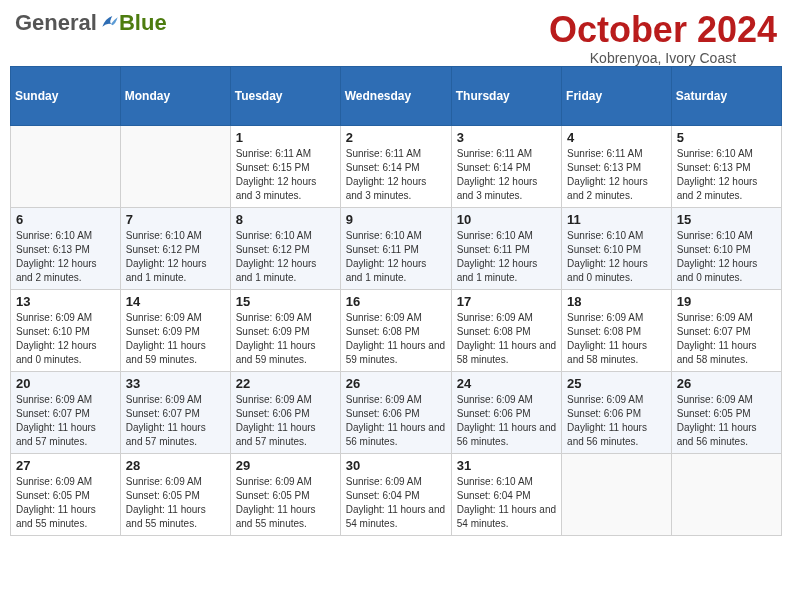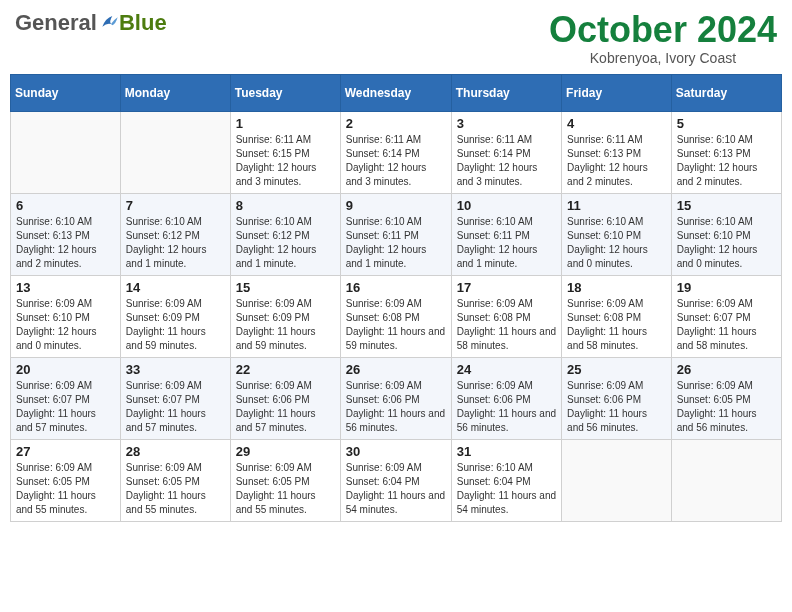--- a/index.html
+++ b/index.html
@@ -7,21 +7,20 @@
       font-family: Arial, sans-serif;
       background: #fff;
       width: 792px;
       min-height: 612px;
       padding: 10px;
     }
     .header {
       display: flex;
       justify-content: space-between;
       align-items: flex-start;
-      margin-bottom: 8px;
       padding: 0 5px;
     }
     .logo {
       display: flex;
       flex-direction: column;
       align-items: flex-start;
     }
     .logo-text {
       display: flex;
       align-items: center;
@@ -35,37 +34,37 @@
       width: 20px;
       height: 20px;
       margin-left: 2px;
     }
     .title-area {
       text-align: right;
     }
     .month-title {
       font-size: 36px;
       font-weight: bold;
-      color: #15803d;
+      color: #b91c1c;
       line-height: 1.1;
     }
     .subtitle {
       font-size: 14px;
       color: #555;
       text-align: center;
     }
     .calendar {
       width: 100%;
       border-collapse: collapse;
       border: 1px solid #ccc;
     }
     .calendar th {
       background-color: #2e6db4;
       color: #fff;
-      padding: 11px 4px;
+      padding: 22px 4px;
       font-size: 12px;
       font-weight: bold;
       text-align: left;
       border: 1px solid #2560a0;
     }
     .calendar td {
       vertical-align: top;
       border: 1px solid #d0d0d0;
       padding: 4px 5px;
       width: 113px;

